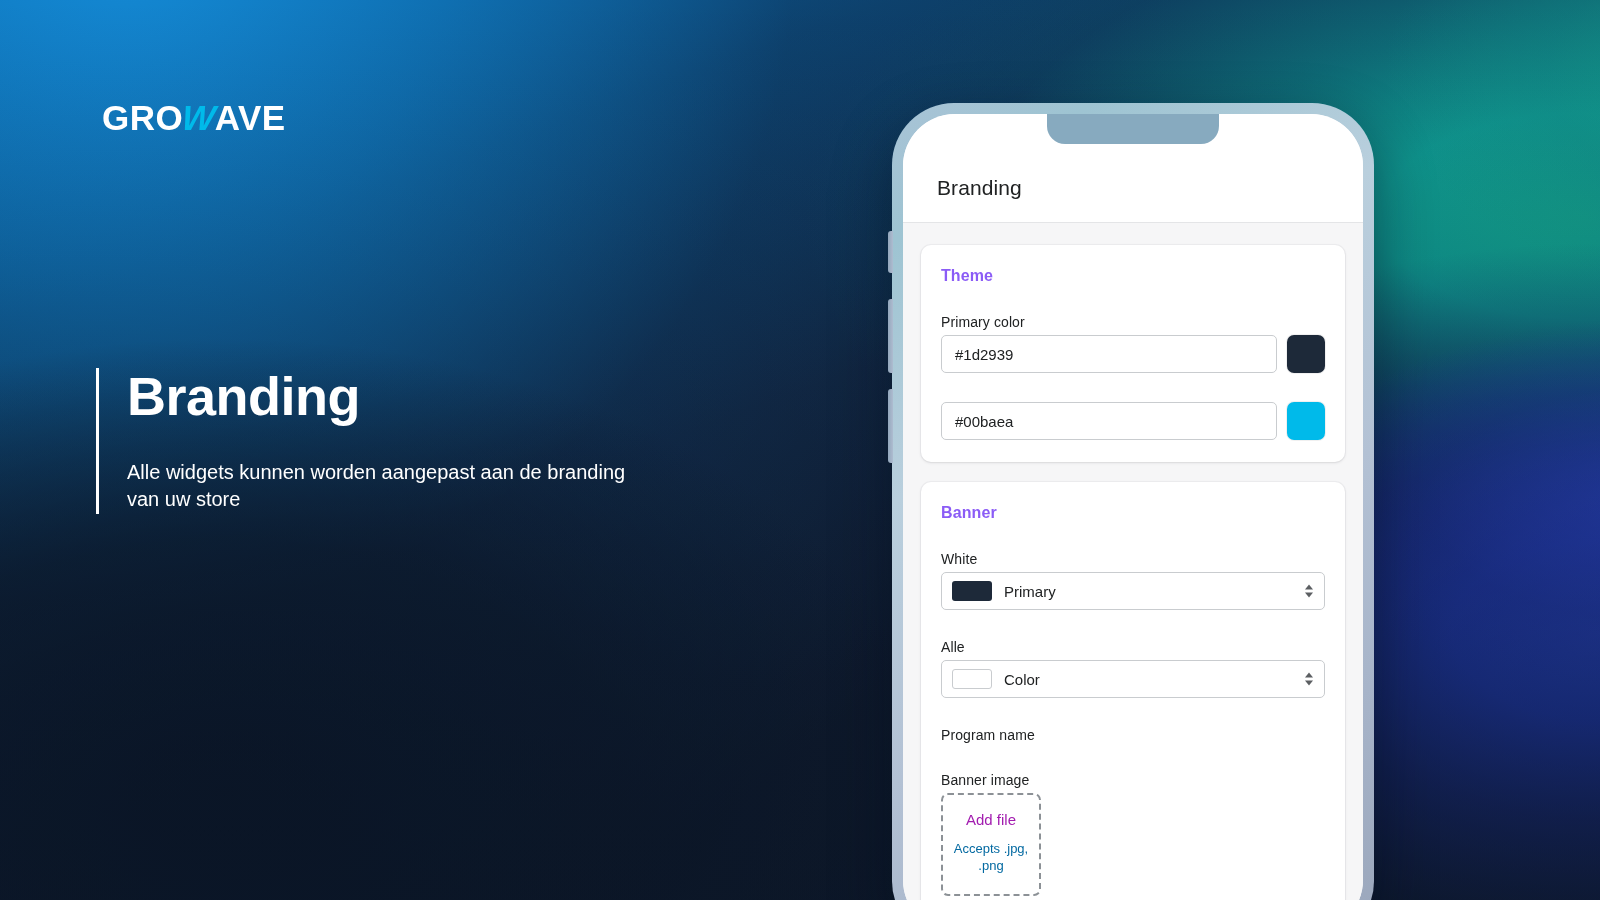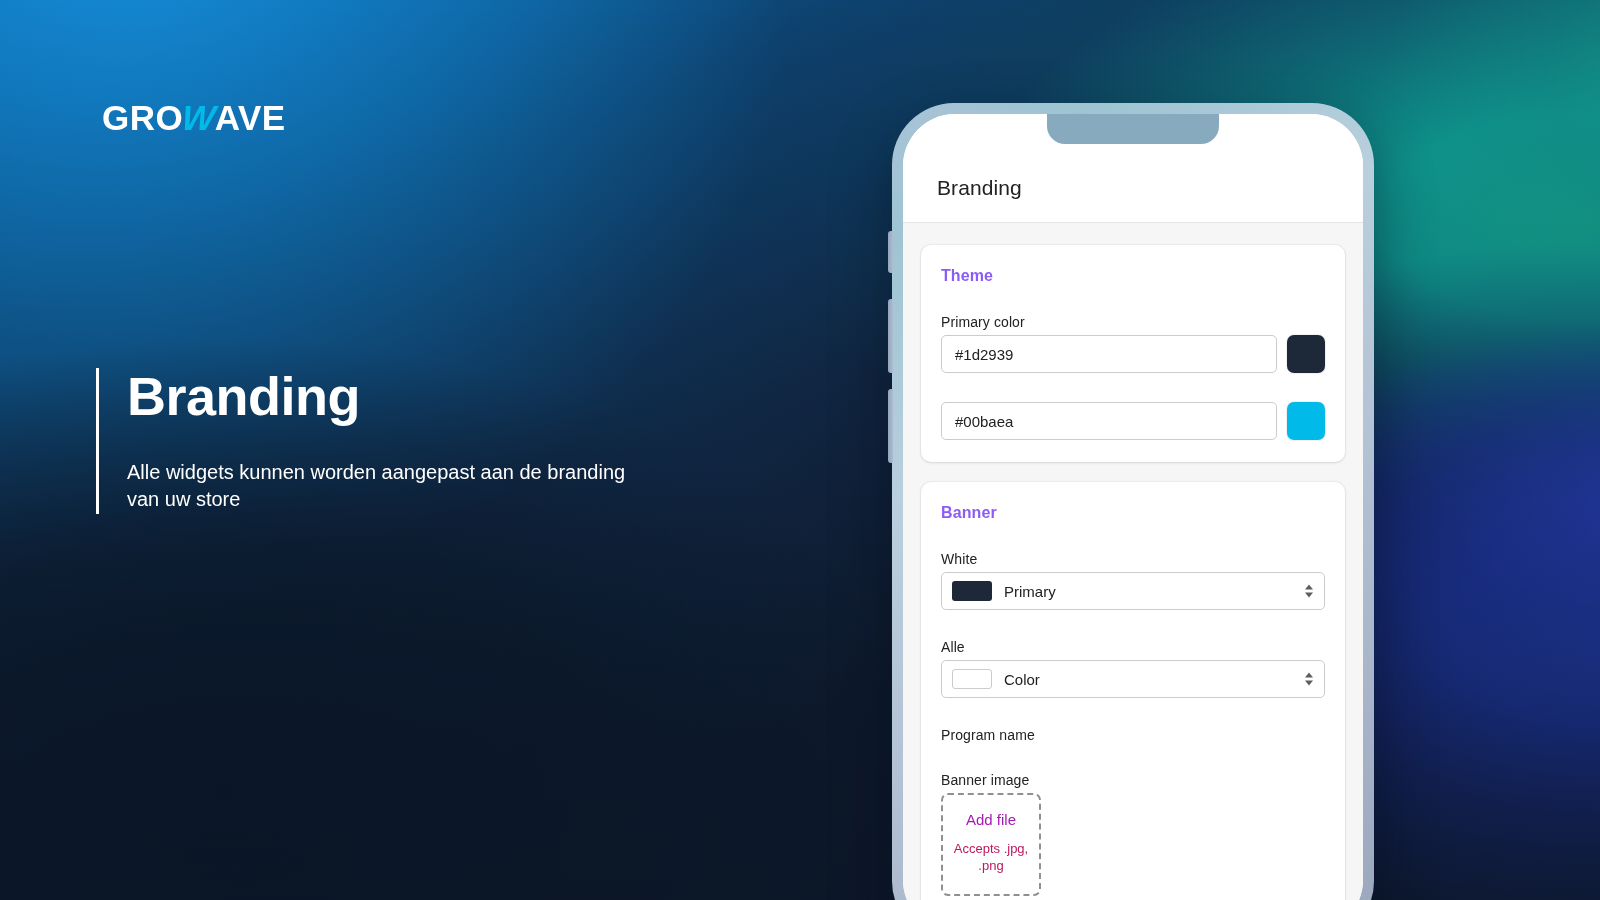--- a/index.html
+++ b/index.html
@@ -273,21 +273,21 @@
     background: #ffffff;
   }
   .dz-action {
     font-size: 15px;
     color: #a21caf;
     margin-bottom: 12px;
     cursor: pointer;
   }
   .dz-hint {
     font-size: 13px;
-    color: #be185d;
+    color: #0369a1;
     line-height: 1.32;
   }
 </style>
 </head>
 <body>
 
 <div class="bg-root">
   <div class="bg-layer bg-base"></div>
   <div class="bg-layer bg-blue-tl"></div>
   <div class="bg-layer bg-teal"></div>

